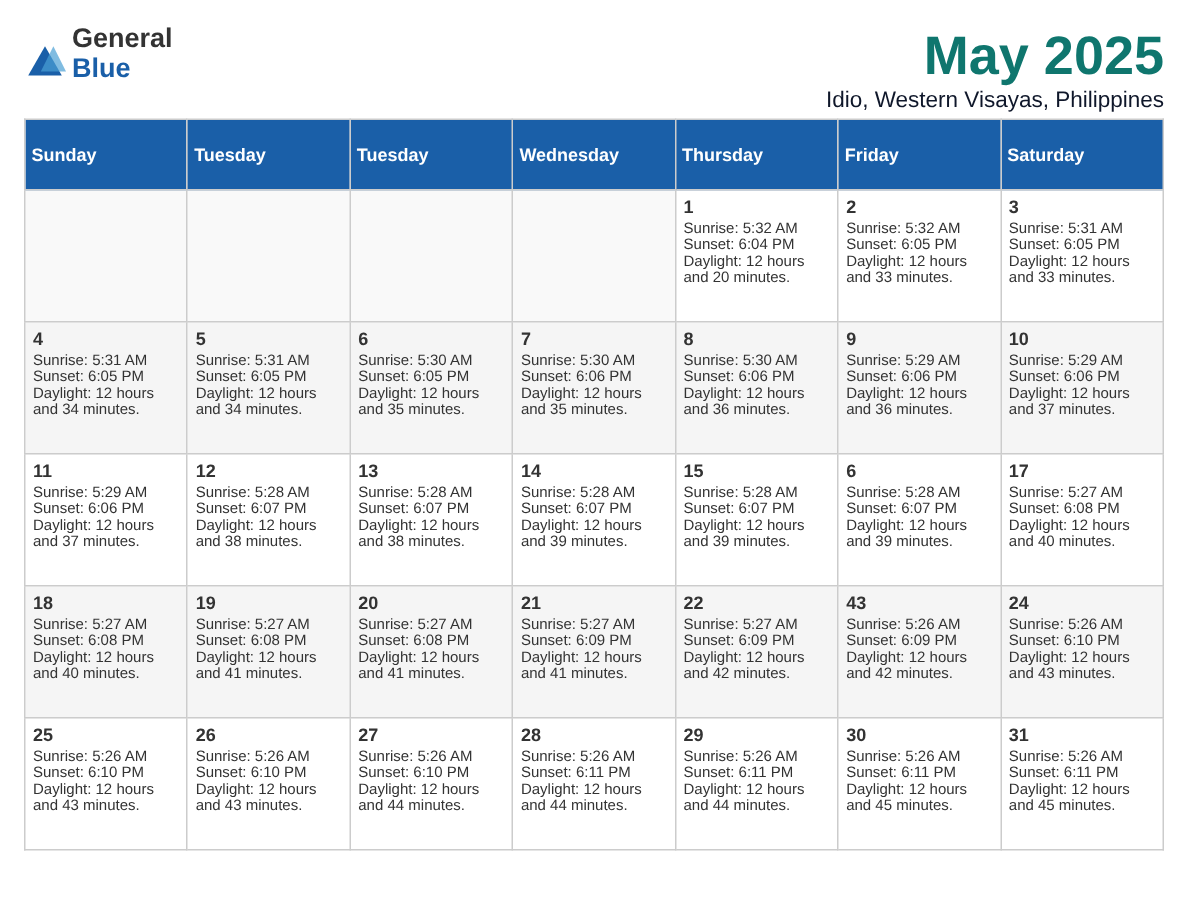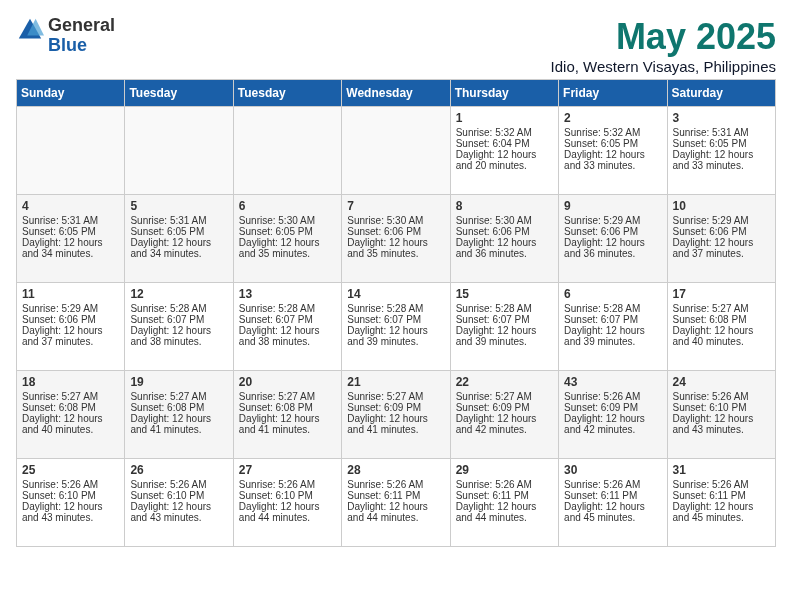--- a/index.html
+++ b/index.html
@@ -11,21 +11,21 @@
       padding: 16px;
     }
     .header {
       display: flex;
       justify-content: space-between;
       align-items: flex-start;
       margin-bottom: 4px;
     }
     .logo {
       display: flex;
-      align-items: flex-start;
+      align-items: flex-end;
       gap: 4px;
     }
     .logo-text {
       font-size: 18px;
       font-weight: bold;
       line-height: 1.1;
     }
     .logo-general { color: #333; }
     .logo-blue { color: #1a5fa8; margin-top: 23px; }
     .logo-icon {
@@ -47,21 +47,21 @@
     table {
       width: 100%;
       border-collapse: collapse;
       table-layout: fixed;
     }
     thead tr th {
       background-color: #1a5fa8;
       color: #fff;
       font-size: 12px;
       font-weight: bold;
-      padding: 6px 4px;
+      padding: 16px 4px;
       text-align: left;
       border: 1px solid #ccc;
     }
     tbody tr td {
       vertical-align: top;
       border: 1px solid #ccc;
       padding: 4px 5px;
       font-size: 10px;
       color: #333;
       height: 88px;

